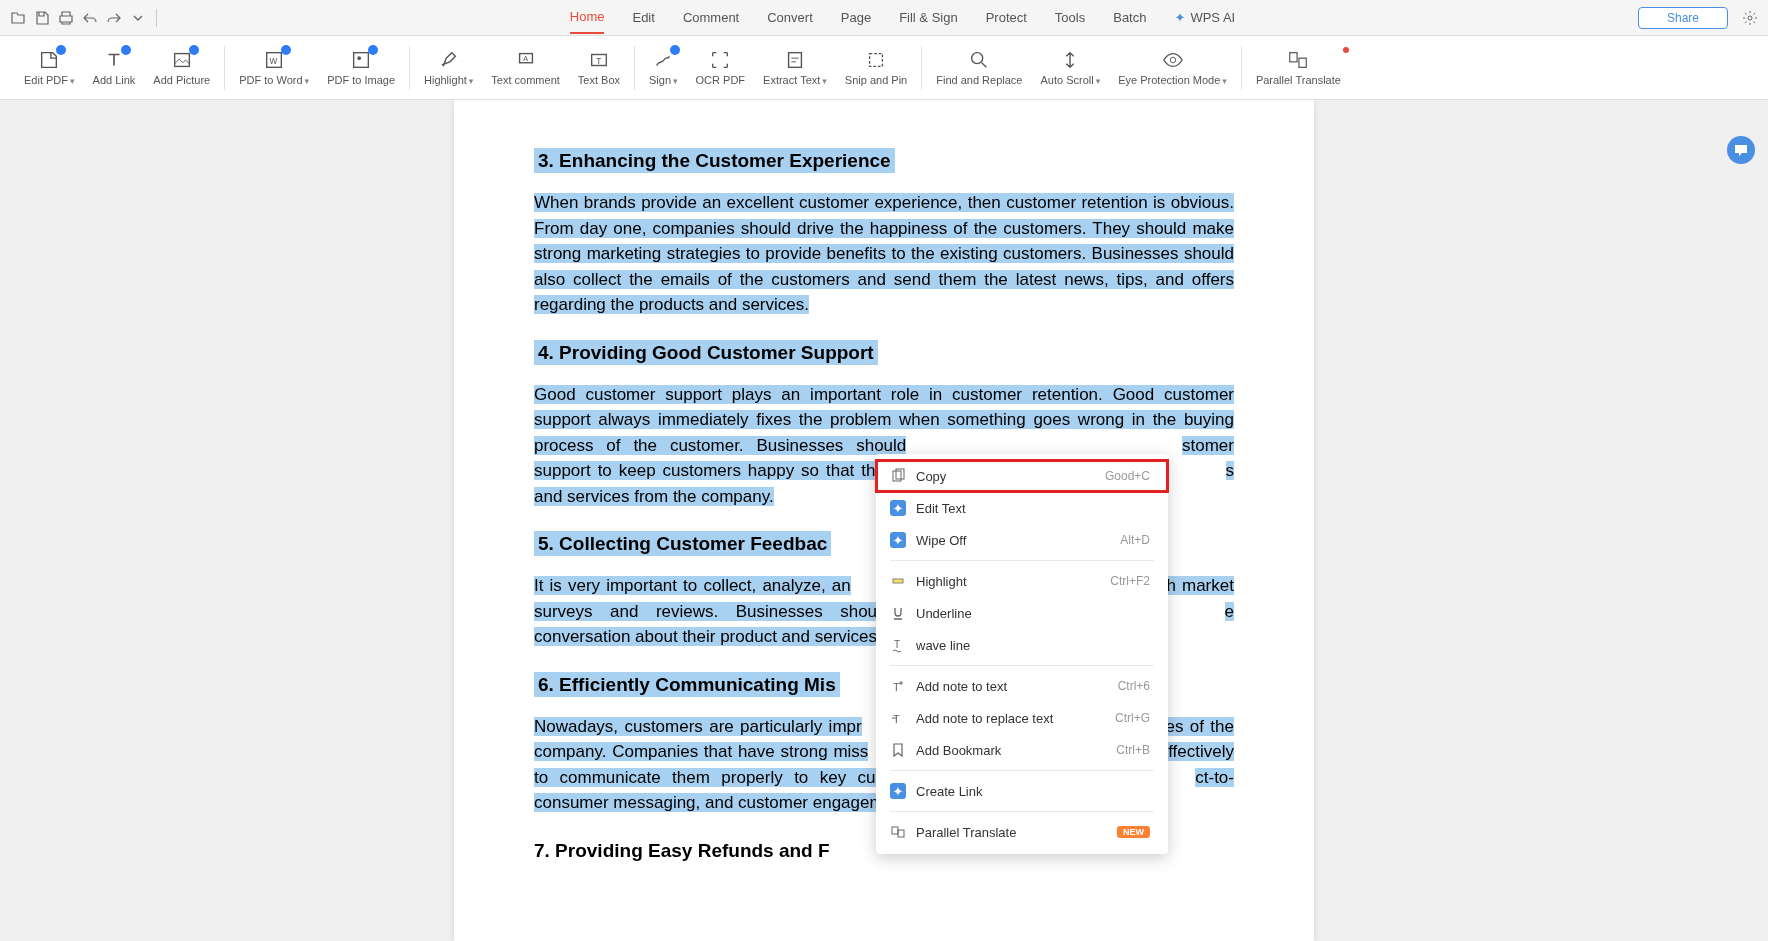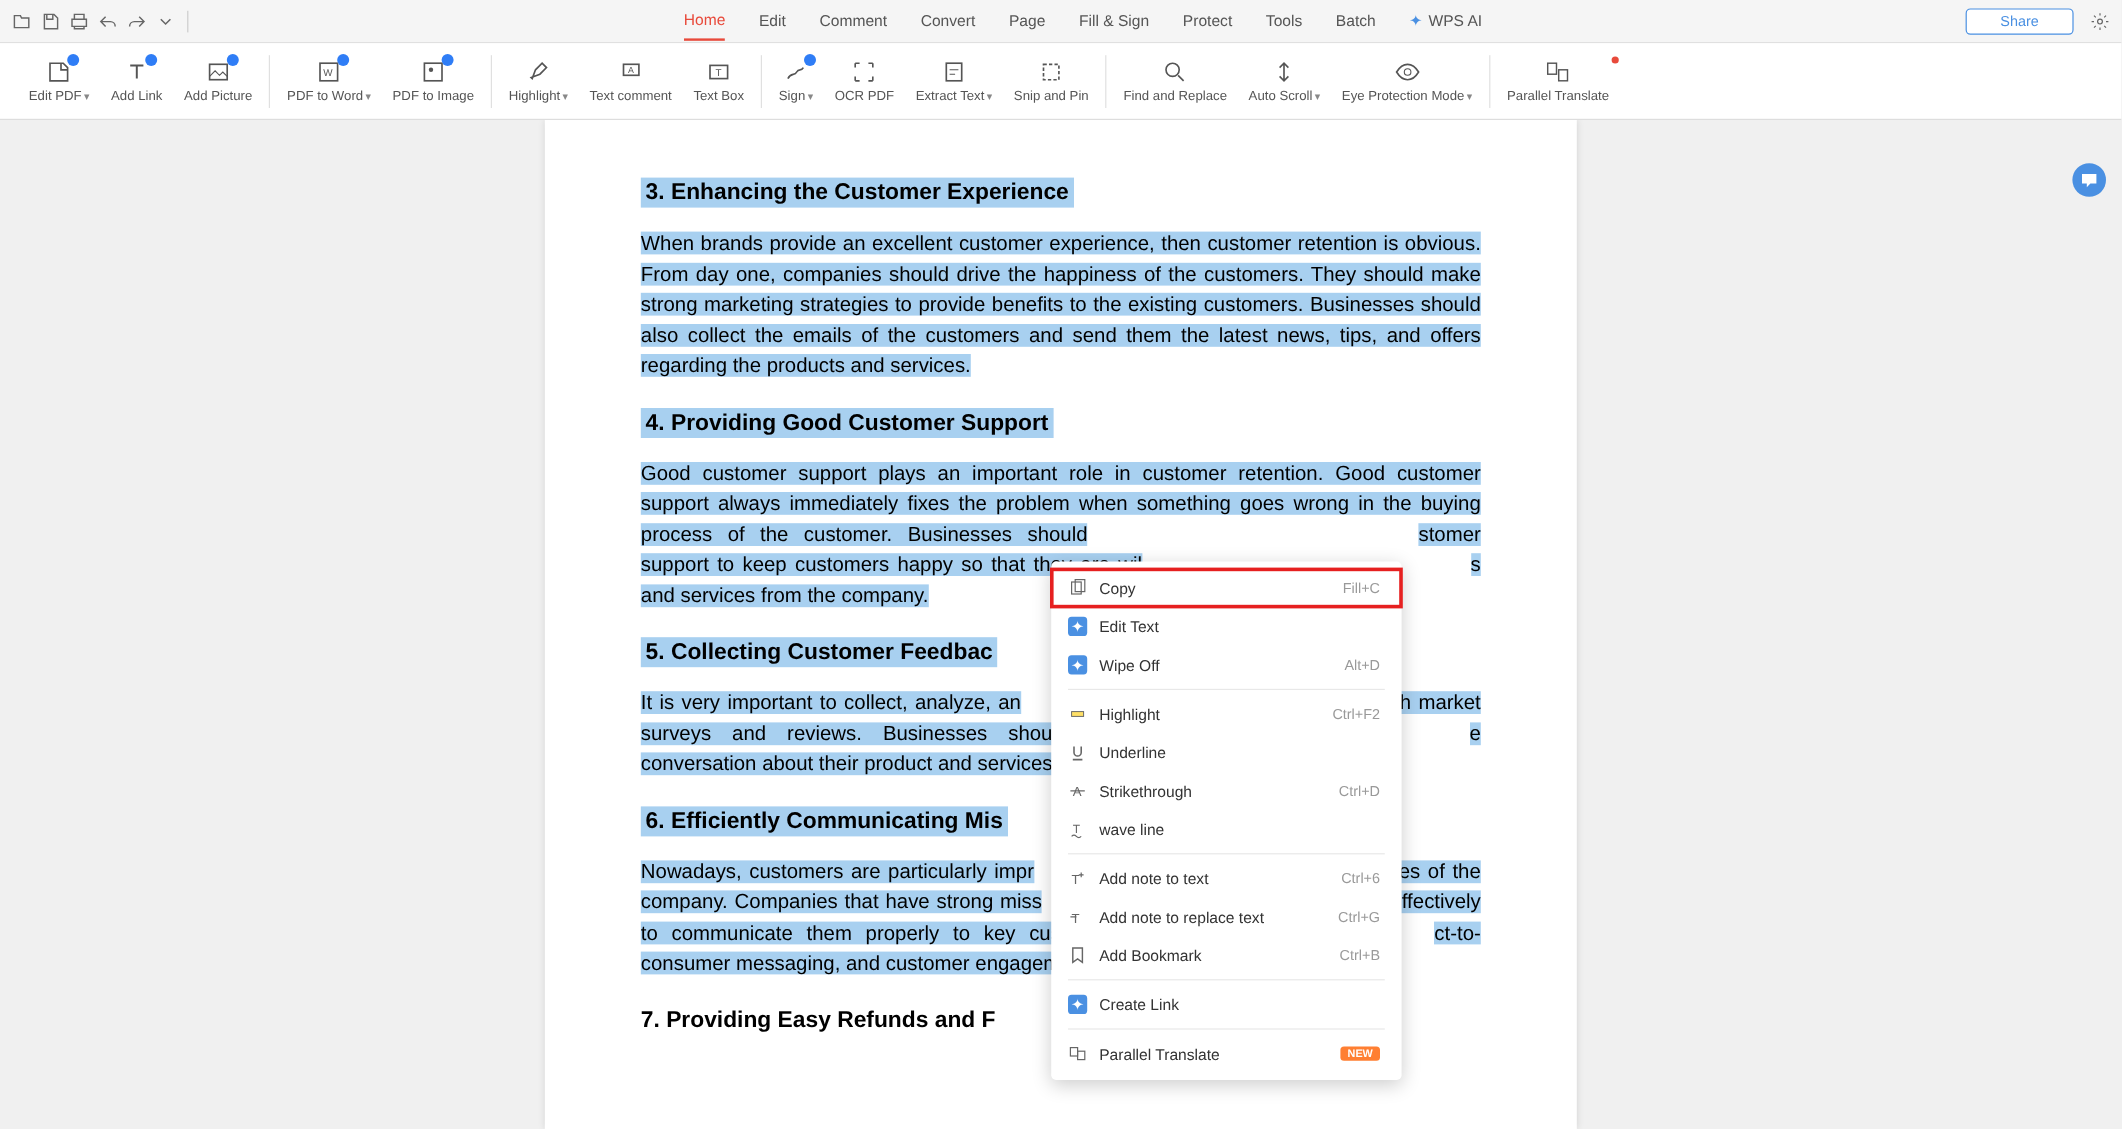--- a/index.html
+++ b/index.html
@@ -30,21 +30,21 @@
 
 
 .doc-area { position: absolute; top: 100px; left: 0; right: 0; bottom: 0; background: #f0f0f0; display: flex; justify-content: center; overflow: hidden; }
 .page { width: 860px; background: white; box-shadow: 0 0 6px rgba(0,0,0,0.12); padding: 50px 80px; position: relative; }
 .sel { background: #a8d0f0; }
 .section-title { font-weight: bold; font-size: 19px; margin-bottom: 18px; }
 .section-title .sel { padding: 2px 4px; }
 .para { font-size: 17px; line-height: 1.5; margin-bottom: 24px; text-align: justify; }
 
 
-.ctx-menu { position: absolute; left: 876px; top: 468px; width: 292px; background: white; box-shadow: 0 4px 16px rgba(0,0,0,0.2); border-radius: 4px; padding: 6px 0; z-index: 100; }
+.ctx-menu { position: absolute; left: 876px; top: 454px; width: 292px; background: white; box-shadow: 0 4px 16px rgba(0,0,0,0.2); border-radius: 4px; padding: 6px 0; z-index: 100; }
 .ctx-item { display: flex; align-items: center; padding: 8px 18px 8px 14px; cursor: pointer; font-size: 13px; color: #333; gap: 10px; }
 .ctx-item.highlighted { outline: 3px solid #e62020; outline-offset: -2px; }
 .ctx-icon { width: 16px; height: 16px; display: flex; align-items: center; justify-content: center; color: #666; flex-shrink: 0; }
 .ctx-icon.blue { background: #4a90e2; border-radius: 3px; color: white; }
 .ctx-label { flex: 1; }
 .ctx-shortcut { font-size: 12px; color: #999; }
 .ctx-sep { height: 1px; background: #e8e8e8; margin: 4px 14px; }
 .new-badge { background: #ff7f32; color: white; font-size: 9px; padding: 1px 6px; border-radius: 3px; font-weight: bold; }
 
 .ai-bubble { position: absolute; right: 13px; top: 136px; width: 28px; height: 28px; background: #4a90e2; border-radius: 50%; display: flex; align-items: center; justify-content: center; color: white; z-index: 50; }
@@ -266,21 +266,21 @@
 
 <div class="ctx-menu">
   <div class="ctx-item highlighted">
     <span class="ctx-icon">
         <svg viewBox="0 0 16 16">
           <rect x="3" y="3" width="8" height="10" fill="none" stroke="currentColor"></rect>
           <rect x="6" y="1" width="8" height="10" fill="none" stroke="currentColor"></rect>
         </svg>
       </span>
     <span class="ctx-label">Copy</span>
-    <span class="ctx-shortcut">Fill+C</span>
+    <span class="ctx-shortcut">Good+C</span>
   </div>
   <div class="ctx-item">
     <span class="ctx-icon blue">✦</span>
     <span class="ctx-label">Edit Text</span>
   </div>
   <div class="ctx-item">
     <span class="ctx-icon blue">✦</span>
     <span class="ctx-label">Wipe Off</span>
     <span class="ctx-shortcut">Alt+D</span>
   </div>
@@ -294,30 +294,20 @@
     <span class="ctx-label">Highlight</span>
     <span class="ctx-shortcut">Ctrl+F2</span>
   </div>
   <div class="ctx-item">
     <span class="ctx-icon">
         <svg viewBox="0 0 16 16">
           <path d="M5 3v5a3 3 0 006 0V3M4 14h8" fill="none" stroke="currentColor" stroke-width="1.3"></path>
         </svg>
       </span>
     <span class="ctx-label">Underline</span>
-  </div>
-  <div class="ctx-item">
-    <span class="ctx-icon">
-        <svg viewBox="0 0 16 16">
-          <text x="4" y="12" font-size="11" fill="currentColor">A</text>
-          <path d="M2 8h12" stroke="currentColor"></path>
-        </svg>
-      </span>
-    <span class="ctx-label">Strikethrough</span>
-    <span class="ctx-shortcut">Ctrl+D</span>
   </div>
   <div class="ctx-item">
     <span class="ctx-icon">
         <svg viewBox="0 0 16 16">
           <text x="4" y="11" font-size="10" fill="currentColor">T</text>
           <path d="M3 14q2-2 4 0t4 0" fill="none" stroke="currentColor"></path>
         </svg>
       </span>
     <span class="ctx-label">wave line</span>
   </div>

